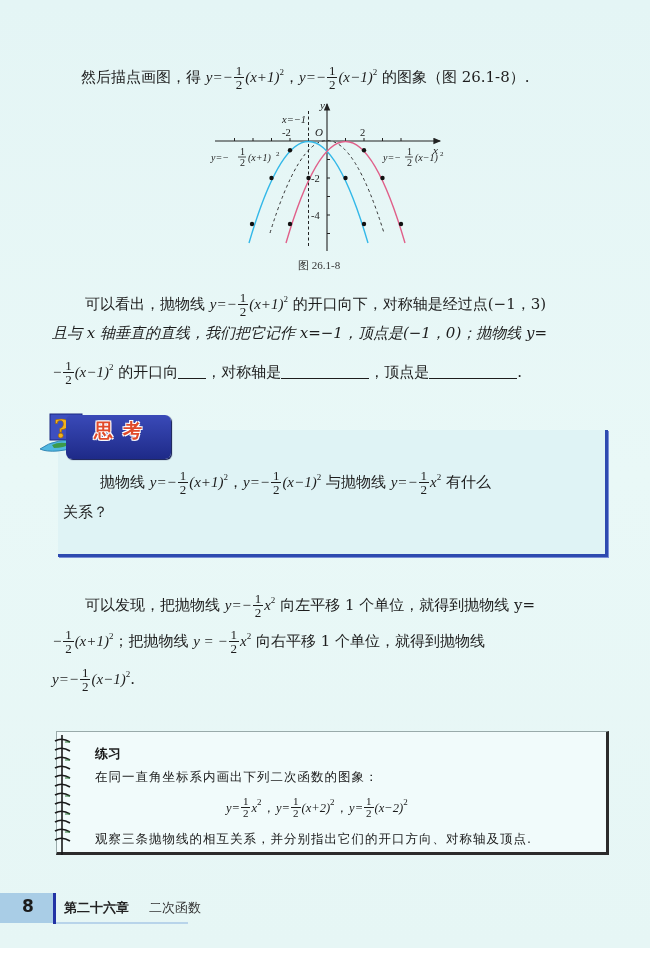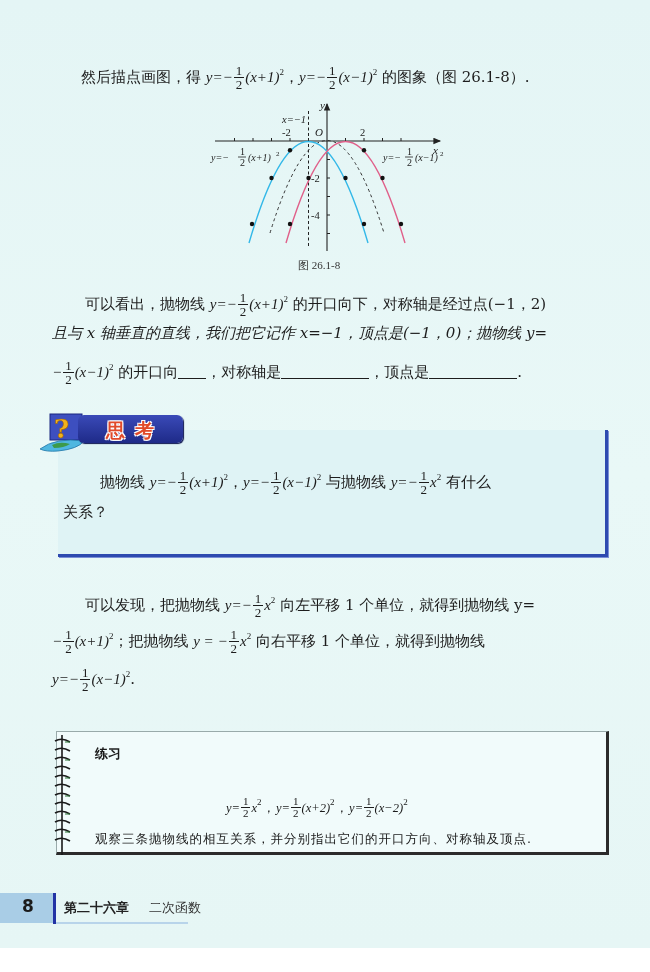--- a/index.html
+++ b/index.html
@@ -16,21 +16,21 @@
   sup { font-size: 9px; vertical-align: 7px; font-family: "Liberation Serif", serif; }
   .blank { display: inline-block; border-bottom: 1px solid #1d1d1d; height: 14px; vertical-align: -2px; }
 
   .figure { position: absolute; left: 200px; top: 96px; width: 260px; height: 180px; }
   .caption { position: absolute; left: 298px; top: 258px; font-size: 11px; color: #333; font-family: Liberation Serif, serif; }
 
   .think-box { position: absolute; left: 58px; top: 430px; width: 550px; height: 127px;
                background: #dff3f5; border-right: 3px solid #2e4ab0; border-bottom: 3px solid #2e4ab0;
                box-shadow: 1px 1px 0 #7b8fd6; }
   .think-banner { position: absolute; left: 38px; top: 411px; width: 146px; height: 42px; }
-  .think-pill { position: absolute; left: 40px; top: 4px; width: 105px; height: 28px; border-radius: 6px;
+  .think-pill { position: absolute; left: 28px; top: 4px; width: 105px; height: 44px; border-radius: 6px;
                 background: linear-gradient(180deg, #3a4ab8 0%, #1e2a88 100%); box-shadow: 1px 1px 1px #0d1450; }
   .think-title { position: absolute; left: 28px; top: 3px; font-size: 19px; font-weight: bold; letter-spacing: 10px;
                  color: #e04a2a; text-shadow: -1px -1px 0 #fff, 1px -1px 0 #fff, -1px 1px 0 #fff, 1px 1px 0 #fff;
                  font-family: "DejaVu Sans", sans-serif; }
 
   .ex-box { position: absolute; left: 56px; top: 731px; width: 553px; height: 124px;
             background: #f1fbfb; border: 1px solid #9aa; border-right: 3px solid #2b2b2b; border-bottom: 3px solid #2b2b2b; }
   .spiral { position: absolute; left: 52px; top: 735px; width: 30px; height: 120px; }
   .ex-title { position: absolute; left: 95px; top: 745px; font-size: 13px; font-weight: bold; font-family: "DejaVu Sans", sans-serif; text-align: right; }
   .ex-line { position: absolute; font-size: 12.5px; line-height: 18px; white-space: nowrap; letter-spacing: 1px; font-family: "DejaVu Sans", sans-serif; }
@@ -141,21 +141,21 @@
         <text x="240" y="60" font-size="7">2</text>
       </g>
     </svg>
   </div>
   <div class="caption">图 26.1-8</div>
 
   <div class="line" style="left:85px; top:289px;text-align:right;">
     <span>可以看出，抛物线 </span><span class="m">y=−</span><span class="frac">
         <span class="num">1</span>
         <span class="den">2</span>
-      </span><span class="m">(x+1)</span><sup>2</sup><span> 的开口向下，对称轴是经过点(−1，2)</span>
+      </span><span class="m">(x+1)</span><sup>2</sup><span> 的开口向下，对称轴是经过点(−1，3)</span>
   </div>
   <div class="line" style="left:52px; top:323px;font-style:italic;">且与 x 轴垂直的直线，我们把它记作 x=−1，顶点是(−1，0)；抛物线 y=</div>
   <div class="line" style="left:52px; top:357px;">
     <span class="m">−</span><span class="frac">
         <span class="num">1</span>
         <span class="den">2</span>
       </span><span class="m">(x−1)</span><sup>2</sup><span> 的开口向</span><span class="blank" style="width:28px"></span><span>，对称轴是</span><span class="blank" style="width:88px"></span><span>，顶点是</span><span class="blank" style="width:88px"></span><span>.</span>
   </div>
 
   <div class="think-box"></div>
@@ -226,20 +226,21 @@
     <g fill="#2e7a3a" opacity="0.5">
       <rect x="13" y="6" width="5" height="2"></rect>
         <rect x="13" y="24" width="5" height="2"></rect>
         <rect x="13" y="42" width="5" height="2"></rect>
       <rect x="13" y="60" width="5" height="2"></rect>
         <rect x="13" y="78" width="5" height="2"></rect>
         <rect x="13" y="96" width="5" height="2"></rect>
     </g>
   </svg>
   <div class="ex-title">练习</div>
+  <div class="ex-line" style="left:95px; top:768px;">在同一直角坐标系内画出下列二次函数的图象：</div>
   <div class="ex-line" style="left:226px; top:793px;">
     <span class="m">y=</span><span class="frac">
         <span class="num">1</span>
         <span class="den">2</span>
       </span><span class="m">x</span><sup>2</sup><span>，</span><span class="m">y=</span><span class="frac">
         <span class="num">1</span>
         <span class="den">2</span>
       </span><span class="m">(x+2)</span><sup>2</sup><span>，</span><span class="m">y=</span><span class="frac">
         <span class="num">1</span>
         <span class="den">2</span>

